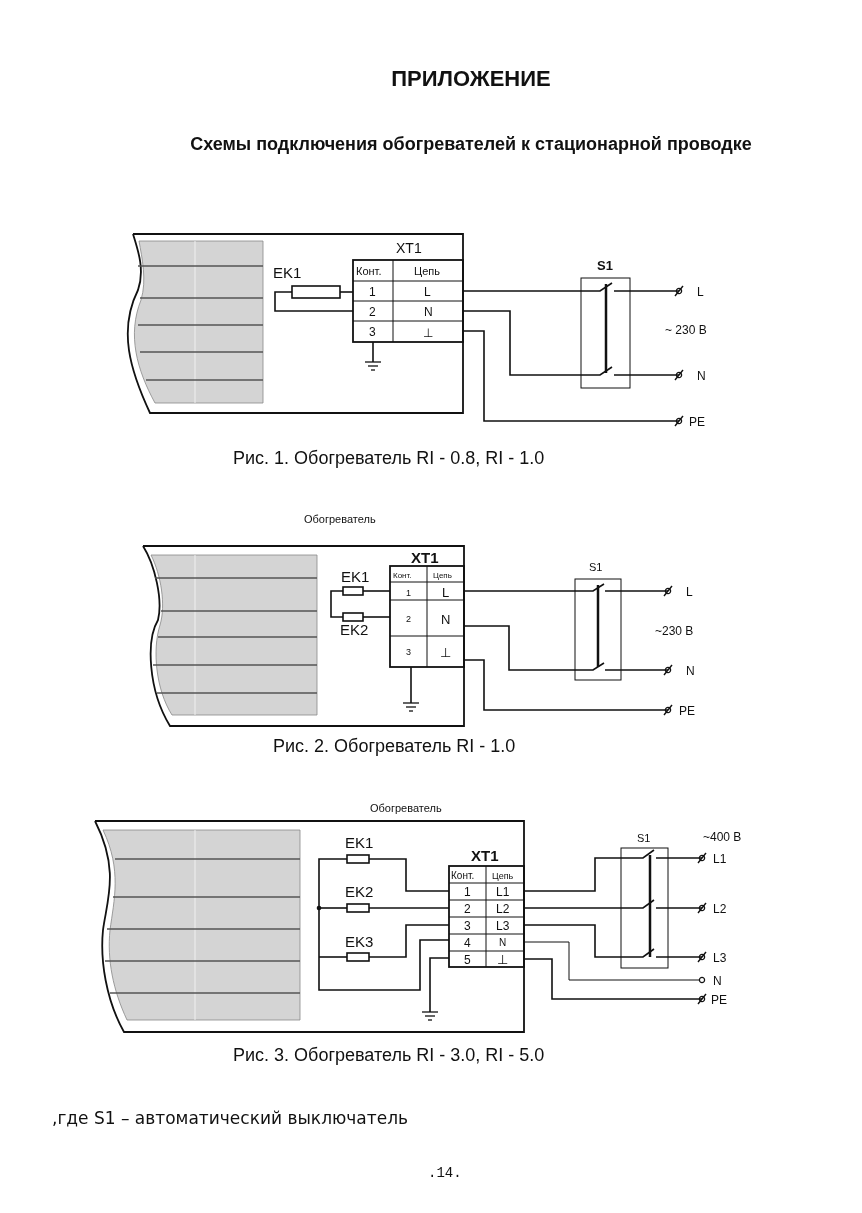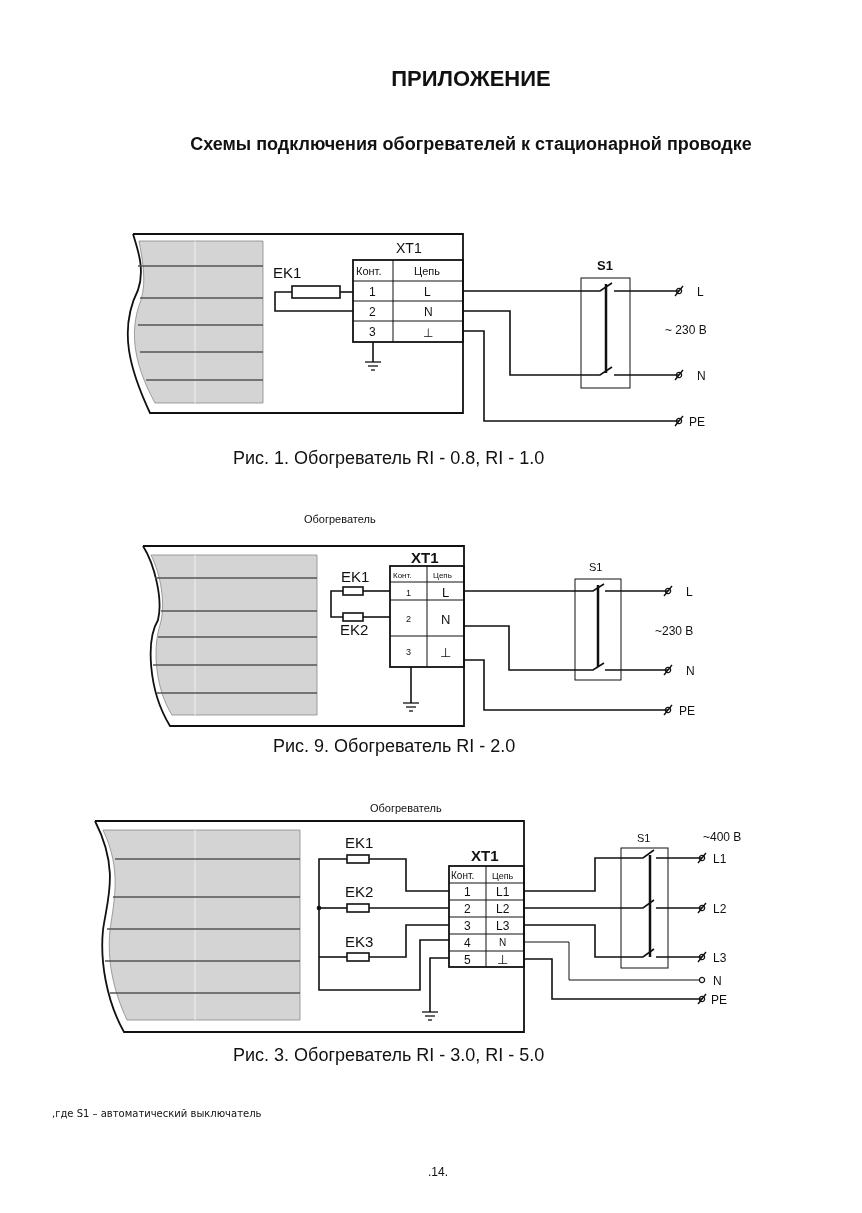--- a/index.html
+++ b/index.html
@@ -1,22 +1,22 @@
 <!DOCTYPE html>
 <html><head>
 <meta charset="utf-8">
 <style>
   html, body { margin: 0; padding: 0; background: #ffffff; }
   body { width: 862px; height: 1213px; position: relative; overflow: hidden; font-family: "Liberation Sans", sans-serif; color: #111; }
   .abs { position: absolute; }
   .title { left: 0; width: 862px; top: 66px; text-align: center; font-weight: bold; font-size: 22px; margin-left: 40px; }
   .subtitle { left: 0; width: 862px; top: 134px; text-align: center; font-weight: bold; font-size: 18px; margin-left: 40px; }
   .caption { font-size: 18px; white-space: nowrap; }
-  .note { left: 52px; top: 1108px; font-size: 10px; font-family: "DejaVu Sans", sans-serif; }
-  .page-num { left: 428px; top: 1165px; font-size: 12px; font-family: Liberation Sans, sans-serif; }
+  .note { left: 52px; top: 1108px; font-size: 17px; font-family: "DejaVu Sans", sans-serif; }
+  .page-num { left: 428px; top: 1165px; font-size: 14px; font-family: Liberation Mono, monospace; }
   svg.diagram { position: absolute; left: 0; top: 0; }
   svg text { font-family: "Liberation Sans", sans-serif; fill: #111; }
   .wire { stroke: #111; stroke-width: 1.6; fill: none; }
   .thin { stroke: #111; stroke-width: 1; fill: none; }
   .box { stroke: #111; stroke-width: 1.8; fill: none; }
   .panel { fill: #d4d4d4; stroke: #888; stroke-width: 0.8; }
   .panel-line { stroke: #555; stroke-width: 1.4; }
   .panel-vline { stroke: #f0f0f0; stroke-width: 1; }
 </style>
 </head>
@@ -213,17 +213,17 @@
     <text x="703" y="841" font-size="12">~400 В</text>
     <text x="713" y="863" font-size="12">L1</text>
     <text x="713" y="913" font-size="12">L2</text>
     <text x="713" y="962" font-size="12">L3</text>
     <text x="713" y="985" font-size="12">N</text>
     <text x="711" y="1004" font-size="12">PE</text>
   </g>
 </svg>
 
 <div class="abs caption" style="left:233px; top:448px;">Рис. 1. Обогреватель RI - 0.8, RI - 1.0</div>
-<div class="abs caption" style="left:273px; top:736px;">Рис. 9. Обогреватель RI - 2.0</div>
+<div class="abs caption" style="left:273px; top:736px;">Рис. 2. Обогреватель RI - 1.0</div>
 <div class="abs caption" style="left:233px; top:1045px;">Рис. 3. Обогреватель RI - 3.0, RI - 5.0</div>
 
 <div class="abs note">,где S1 – автоматический выключатель</div>
 <div class="abs page-num">.14.</div>
 
 </body></html>

